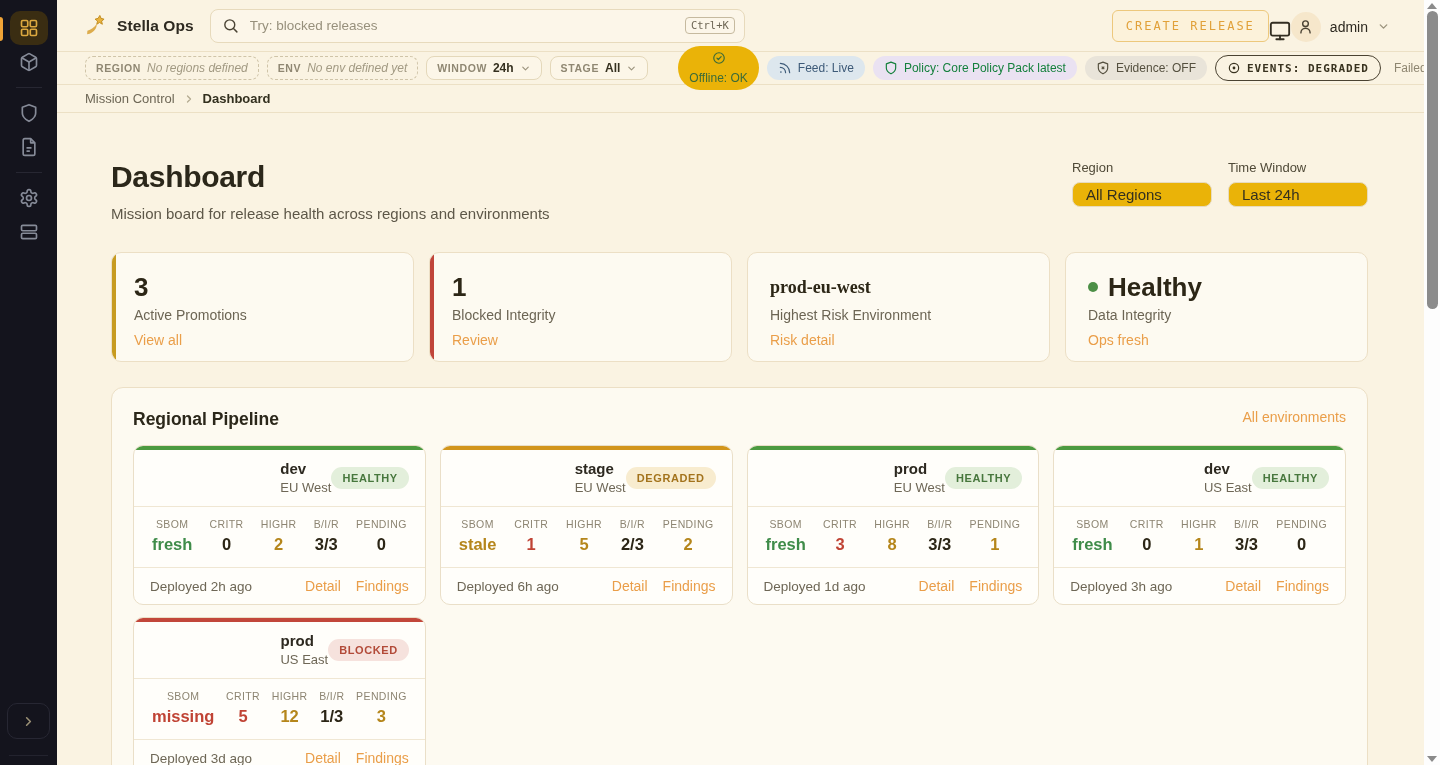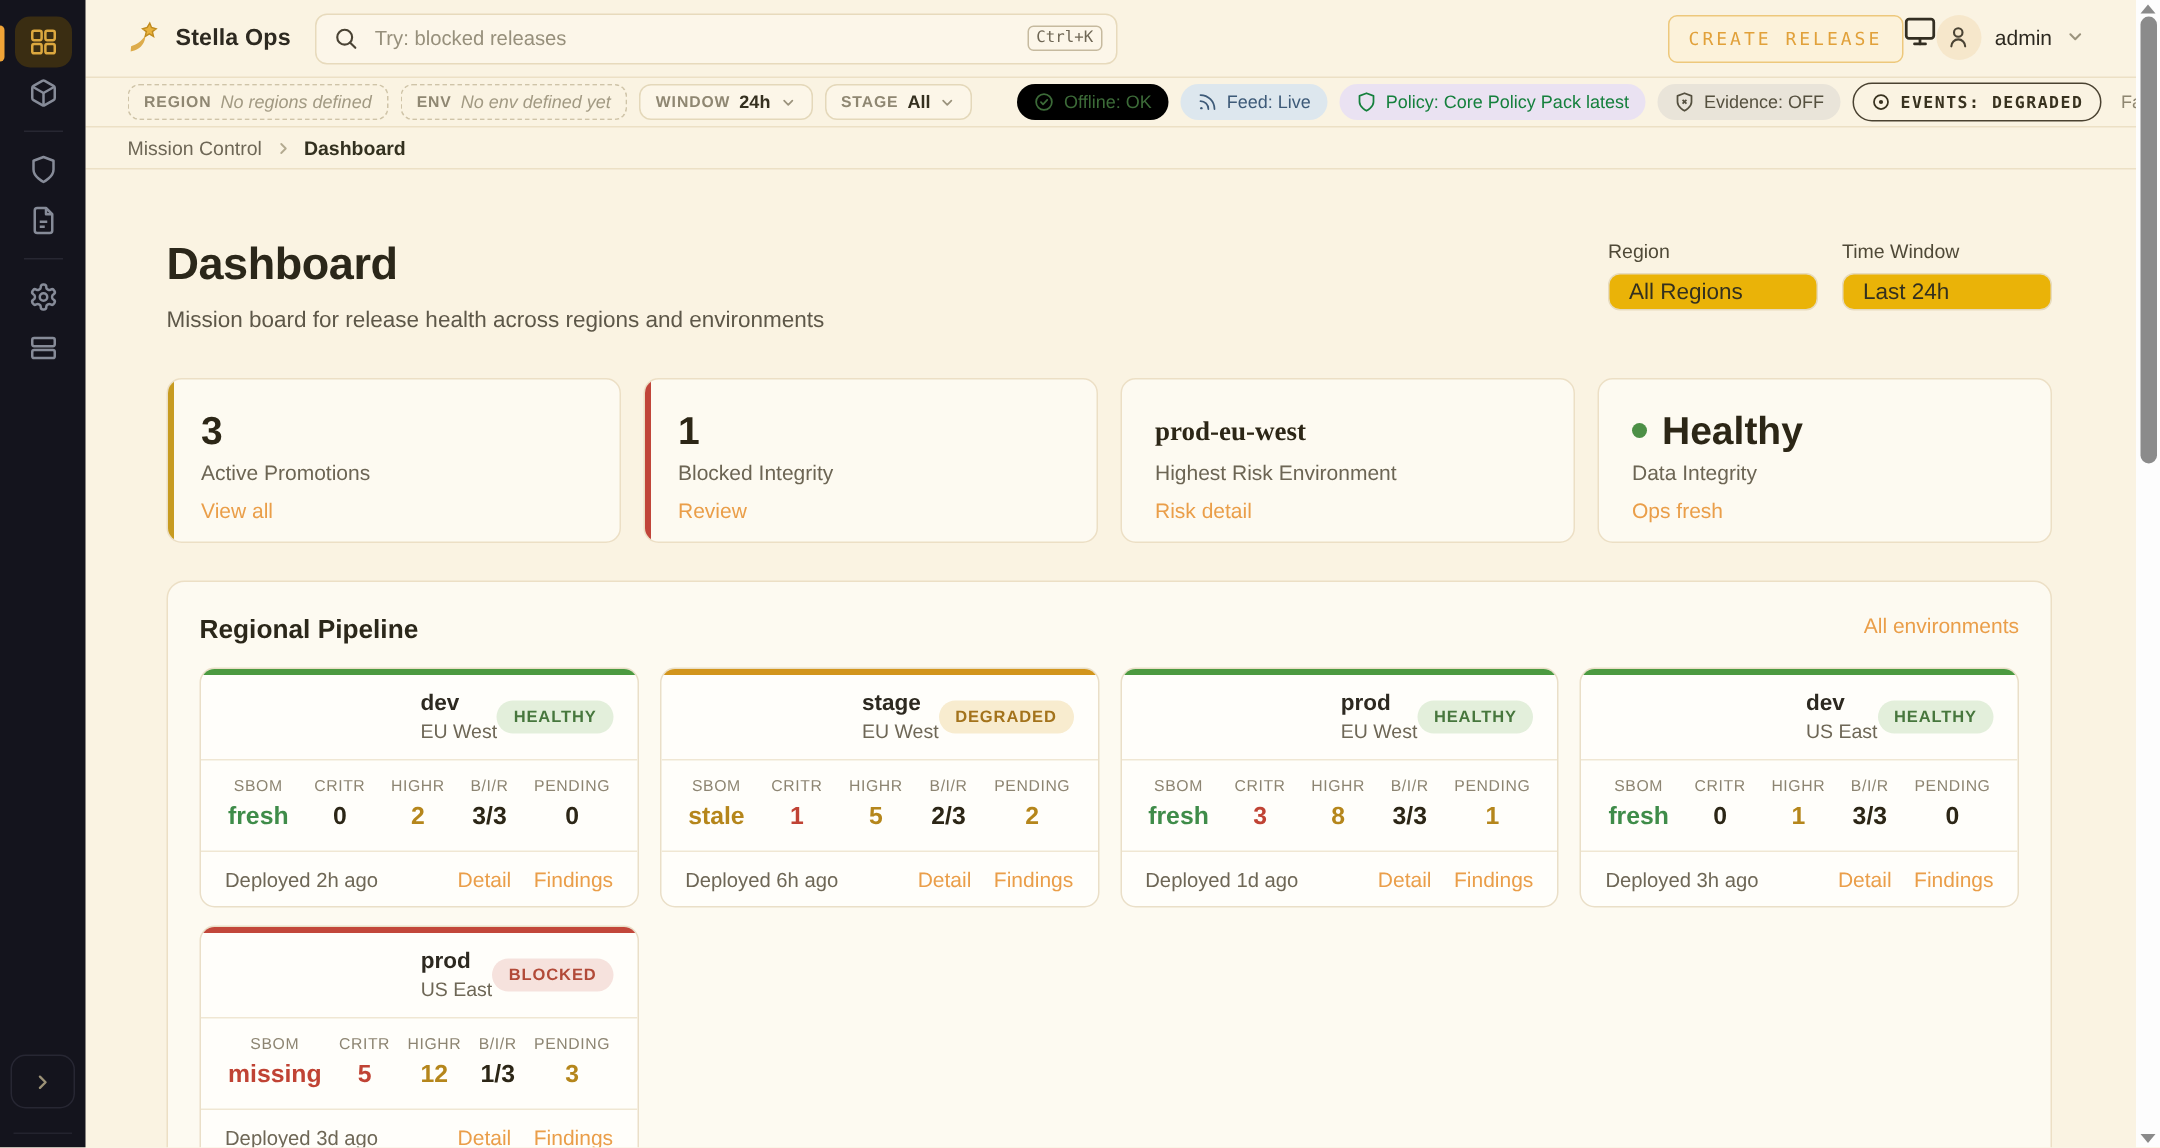--- a/index.html
+++ b/index.html
@@ -32,21 +32,21 @@
   .logo-group { display: flex; align-items: center; gap: 9px; cursor: pointer; }
   .logo-text { font-size: 15.5px; font-weight: bold; color: #2d2920; letter-spacing: .1px; }
   .searchbox { margin-left: 16px; width: 535px; height: 34px; background: #fcf6e9;
                border: 1px solid #e7dabc; border-radius: 8px; display: flex; align-items: center;
                padding: 0 9px 0 11px; gap: 11px; color: #6b6450; }
   .searchbox input { flex: 1; border: none; outline: none; background: transparent;
                      font-family: "Liberation Sans", sans-serif; font-size: 13.5px; color: #3a3426; }
   .searchbox input::placeholder { color: #97907c; }
   .kbd { font-family: "DejaVu Sans Mono", monospace; font-size: 10.5px; color: #6e6654;
          border: 1px solid #c6ba9f; border-radius: 4px; padding: 2px 5px; line-height: 1; }
-  .topbar-right { margin-left: auto; display: flex; align-items: flex-start; }
+  .topbar-right { margin-left: auto; display: flex; align-items: flex-end; }
   .create-btn { font-family: "DejaVu Sans Mono", monospace; font-size: 12px; letter-spacing: 2px;
                 color: #e1a13a; background: #fcf2da; border: 1px solid #edc87c; border-radius: 6px;
                 padding: 8px 13px; cursor: pointer; }
   .icon-btn { background: none; border: none; color: #332e22; cursor: pointer; }
   .user-menu { display: flex; align-items: center; gap: 9px; cursor: pointer; }
   .avatar { width: 30px; height: 30px; border-radius: 50%; background: #f6e7cb; color: #4a4334;
             display: flex; align-items: center; justify-content: center; }
   .user-name { font-size: 14px; color: #2d2920; font-weight: 500; }
 
   
@@ -282,21 +282,21 @@
       <div class="ctx-pill solid">
         <span class="pill-key">STAGE</span>
         <span class="pill-val">All</span>
         <span class="chev">
           <svg width="11" height="11" viewBox="0 0 24 24" fill="none" stroke="currentColor" stroke-width="2.5" stroke-linecap="round" stroke-linejoin="round">
               <polyline points="6 9 12 15 18 9"></polyline>
             </svg>
         </span>
       </div>
       <span class="ctx-sep"></span>
-      <div class="status-pill" style="background: #000000; color: rgb(60, 107, 56);">
+      <div class="status-pill" style="background: #eab308; color: rgb(60, 107, 56); flex-direction: column;">
         <span>
           <svg width="14" height="14" viewBox="0 0 24 24" fill="none" stroke="currentColor" stroke-width="2" stroke-linecap="round" stroke-linejoin="round">
               <circle cx="12" cy="12" r="9"></circle>
               <path d="m8.5 12.2 2.4 2.4 4.8-5"></path>
             </svg>
         </span>
         <span>Offline: OK</span>
       </div>
       <div class="status-pill" style="background: rgb(221, 231, 238); color: rgb(61, 90, 120);">
         <span>

